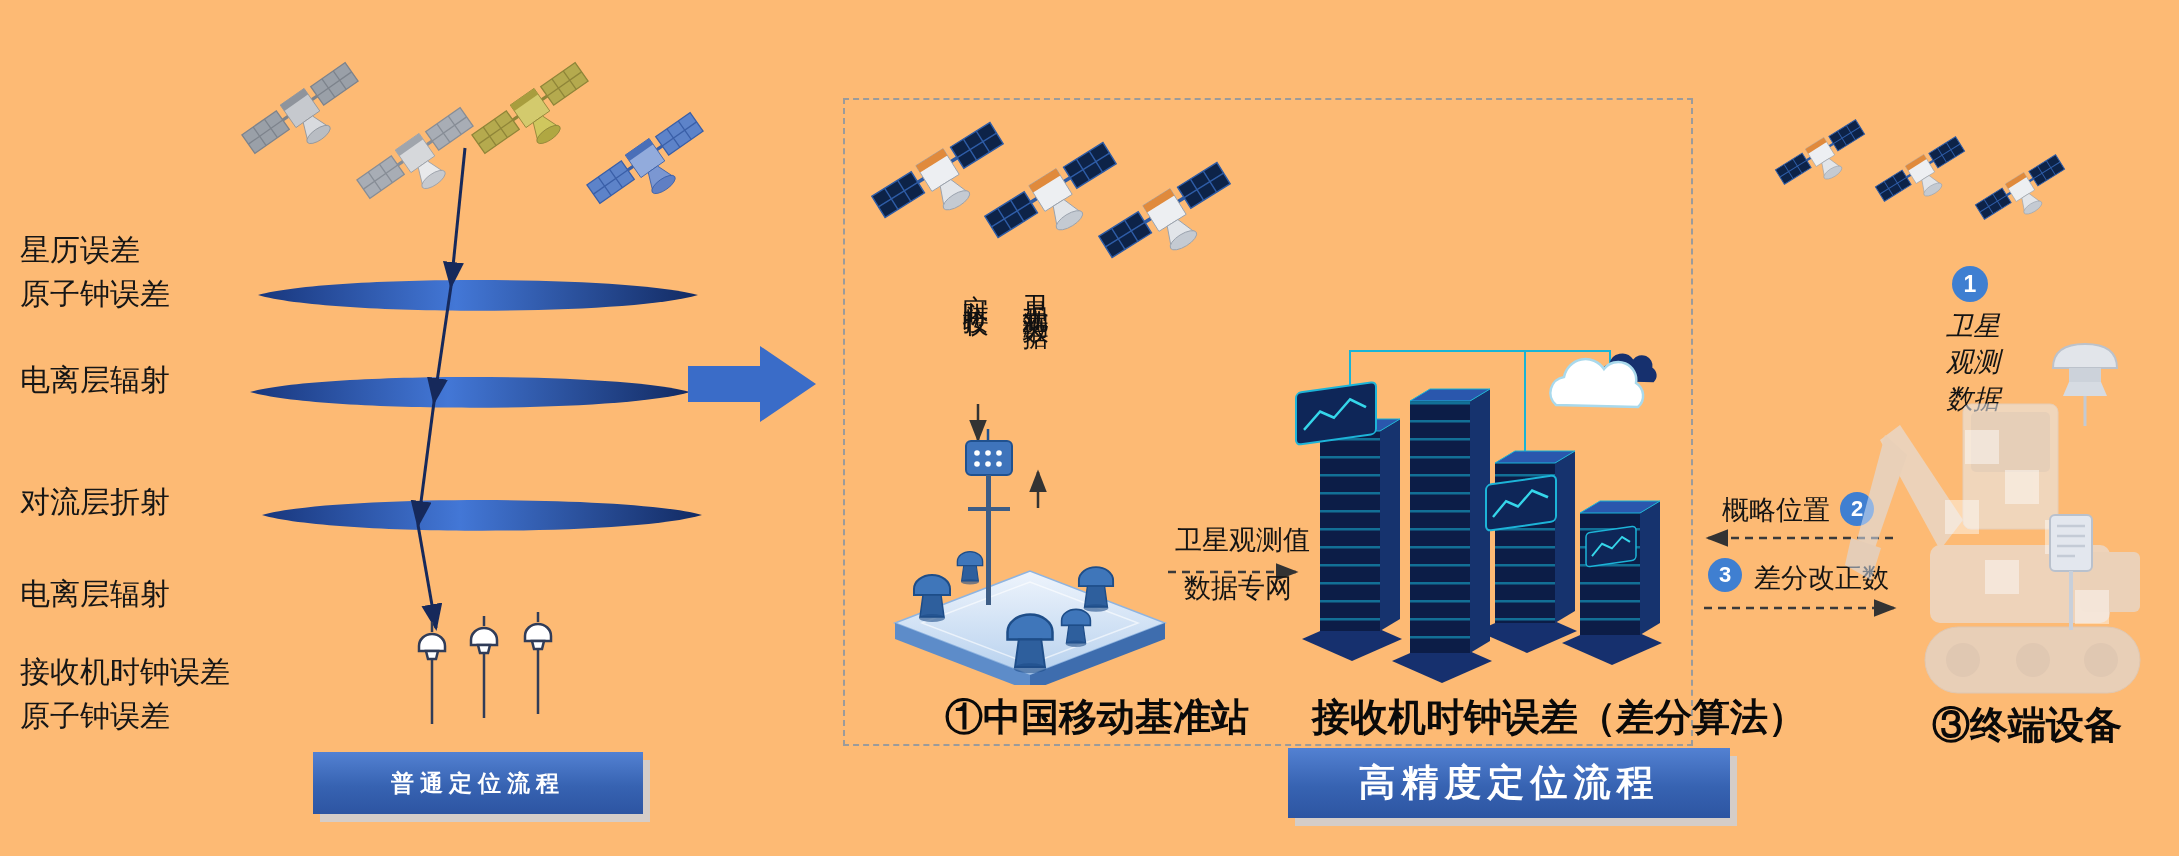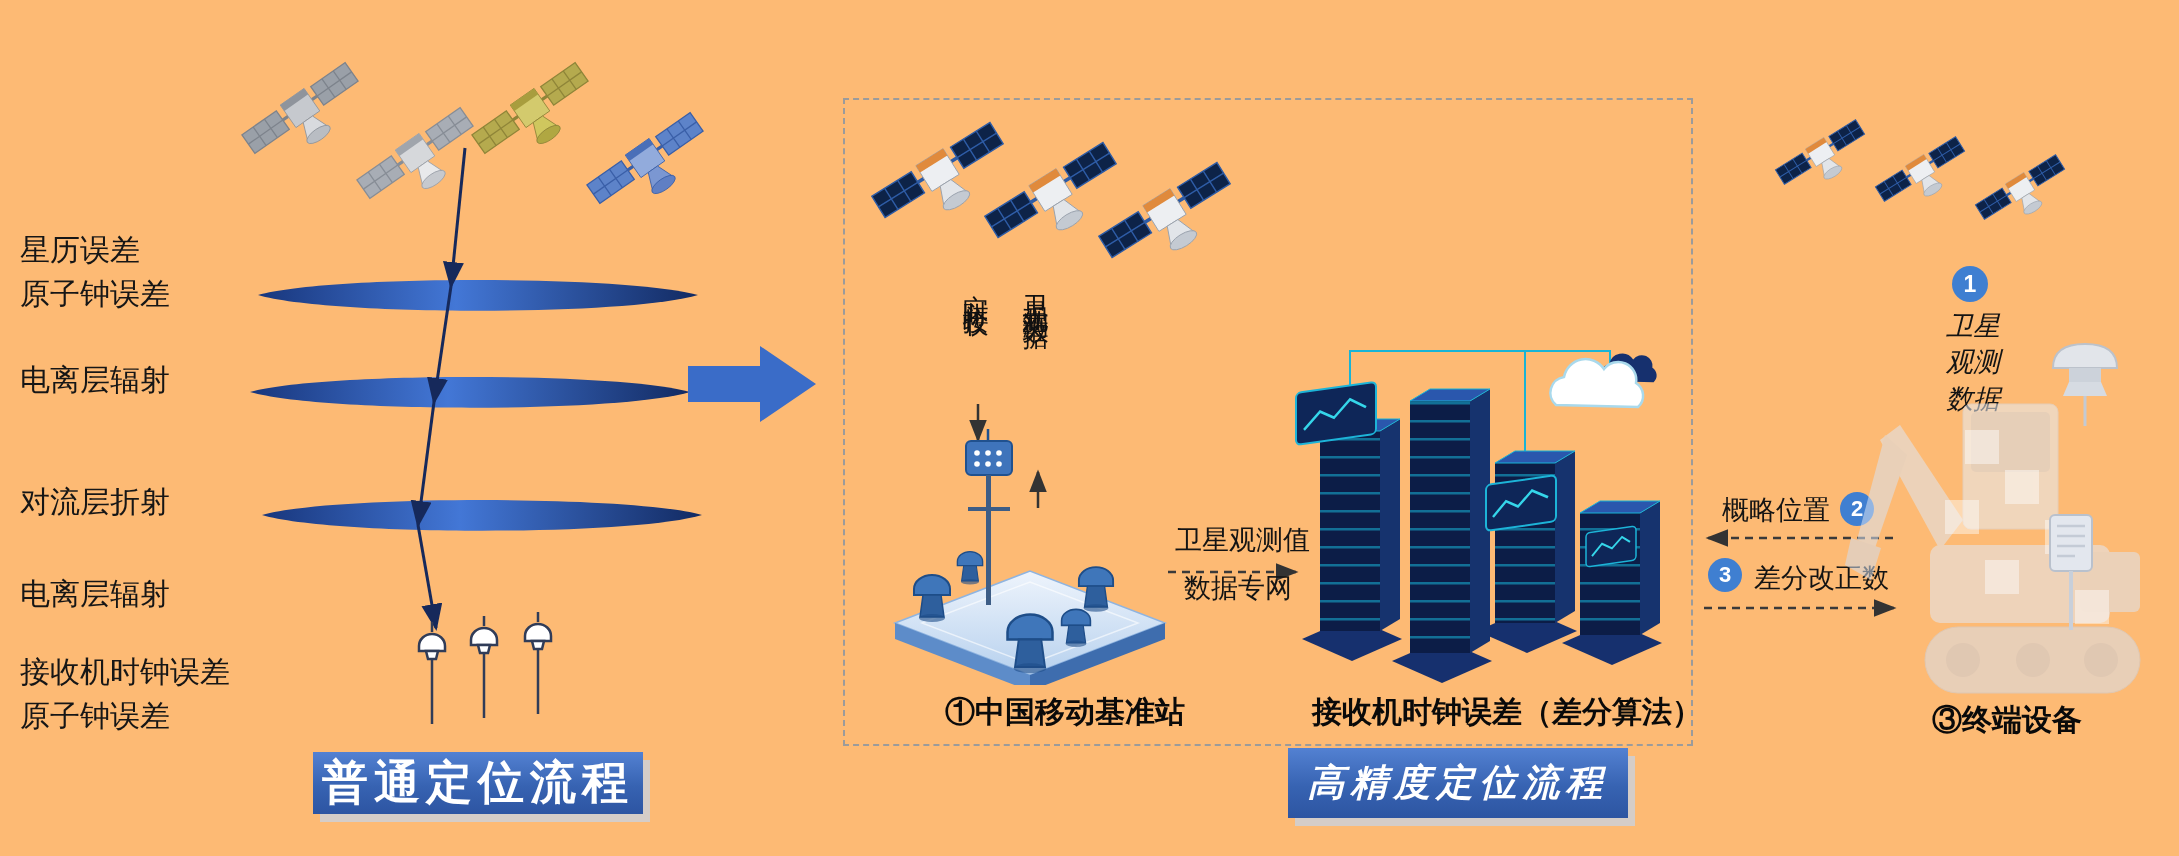--- a/index.html
+++ b/index.html
@@ -1,30 +1,30 @@
 <!DOCTYPE html>
 <html><head>
 <meta charset="utf-8">
 <style>
   html,body{margin:0;padding:0;background:#fff;}
   .canvas{position:relative;width:2179px;height:856px;background:#fdba74;overflow:hidden;
           font-family:"Liberation Serif","DejaVu Serif",serif;color:#141414;}
   .abs{position:absolute;}
   .err-label{font-size:30px;line-height:1.45;white-space:pre-line;color:#161616;}
   .vtext{writing-mode:vertical-rl;text-orientation:upright;font-size:26px;letter-spacing:6px;color:#111;}
-  .caption{font-size:30px;font-weight:700;color:#0a0a0a;white-space:nowrap;}
+  .caption{font-size:38px;font-weight:700;color:#0a0a0a;white-space:nowrap;}
   .small-label{font-size:27px;color:#141414;white-space:nowrap;}
   .preline{white-space:pre-line;font-style:italic;}
   .centered{text-align:center;}
   .flow-btn{display:flex;align-items:center;justify-content:center;color:#fff;
             background:linear-gradient(180deg,#5381d2 0%,#3763b2 55%,#2d55a2 100%);
             box-shadow:7px 8px 0 rgba(203,210,221,.8);font-weight:700;letter-spacing:6px;
             font-family:"Liberation Serif","DejaVu Serif",serif;}
-  #btn-ordinary{left:313px;top:752px;width:330px;height:62px;font-size:46px;}
-  #btn-hp{left:1288px;top:748px;width:340px;height:70px;font-size:37px;font-style:italic;}
+  #btn-ordinary{left:313px;top:752px;width:330px;height:62px;font-size:23px;}
+  #btn-hp{left:1288px;top:748px;width:442px;height:70px;font-size:37px;}
   .dashed-box{left:843px;top:98px;width:850px;height:648px;border:2px dashed #9b9b9b;box-sizing:border-box;}
   .badge{display:flex;align-items:center;justify-content:center;background:#3f7fd1;color:#fff;
          border-radius:50%;font-family:"Liberation Sans","DejaVu Sans",sans-serif;font-weight:700;}
   .badge-36{width:36px;height:36px;font-size:23px;}
   .badge-34{width:34px;height:34px;font-size:22px;}
 </style>
 </head>
 <body>
 
 <div class="canvas">

